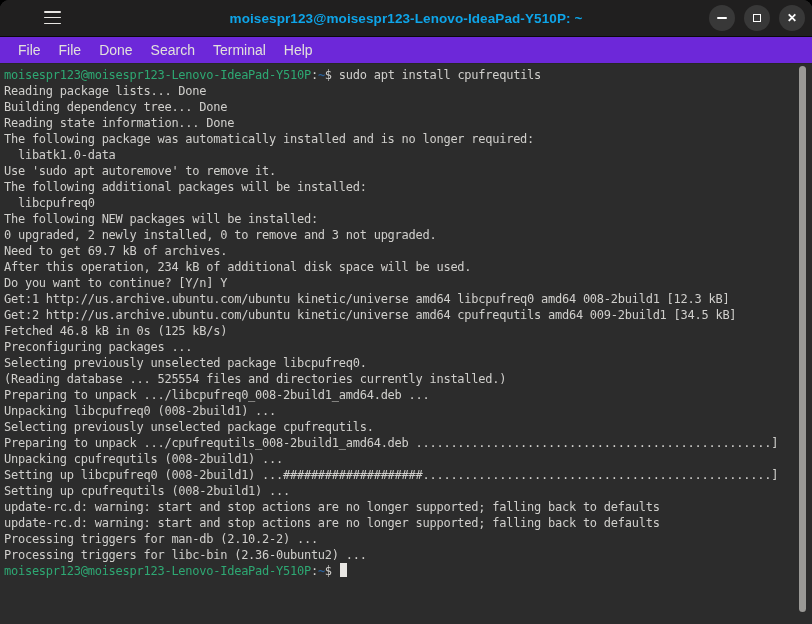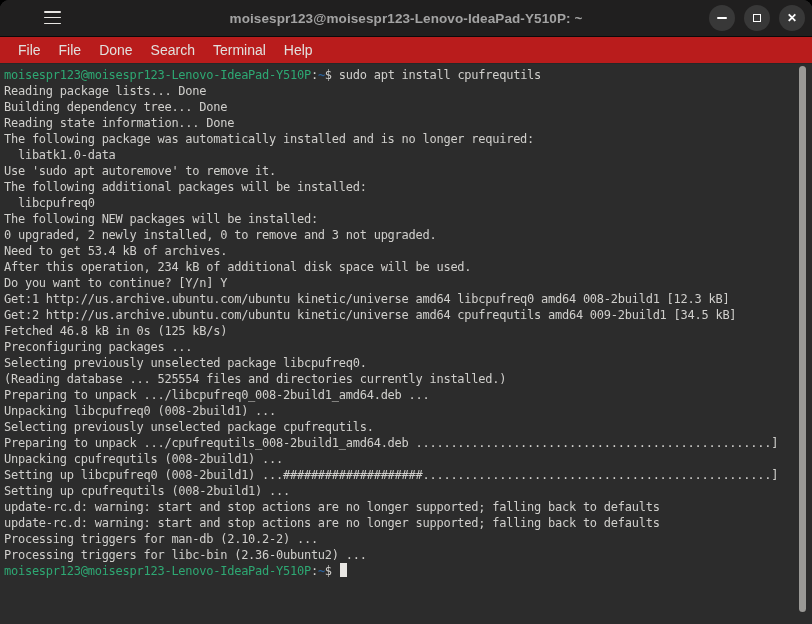--- a/index.html
+++ b/index.html
@@ -15,37 +15,37 @@
     flex:0 0 36px;height:36px;background:#201f1f;
     display:flex;align-items:center;position:relative;
     border-bottom:1px solid #0a0a0a;
   }
   .hamburger{
     position:absolute;left:44px;top:11px;width:17px;height:13px;
     display:flex;flex-direction:column;justify-content:space-between;cursor:pointer;
   }
   .hamburger span{display:block;height:1.5px;background:#e8e6e3;border-radius:1px;}
   .titlebar-title{
-    margin:0 auto;color:#a3a3a3;font-weight:bold;font-size:13.5px;letter-spacing:0.1px;
+    margin:0 auto;color:#0ea5e9;font-weight:bold;font-size:13.5px;letter-spacing:0.1px;
     white-space:nowrap;
   }
   .win-controls{
     position:absolute;right:7px;top:5px;display:flex;gap:9px;align-items:center;
   }
   .win-btn{
     width:26px;height:26px;border-radius:50%;background:#383838;
     display:flex;align-items:center;justify-content:center;
     color:#ffffff;font-size:11px;cursor:pointer;box-sizing:border-box;
   }
   .win-btn .bar{width:10px;height:1.6px;background:#fff;border-radius:1px;}
   .win-btn .square{width:8px;height:8px;border:1.4px solid #fff;box-sizing:border-box;}
   .win-btn.close{font-size:12px;font-weight:bold;}
   
   .menubar{
-    flex:0 0 26px;height:26px;background:#b91c1c;border-bottom:1px solid #272727;
+    flex:0 0 26px;height:26px;background:#6d28d9;border-bottom:1px solid #272727;
     display:flex;align-items:center;padding-left:9px;
   }
   .menu-item{
     padding:2px 9px;font-size:14px;color:#e2e0dd;cursor:pointer;white-space:nowrap;
   }
   
   .terminal{
     flex:1;position:relative;background:var(--term-bg,#2c2c2c);
     padding:3px 0 0 4px;overflow:hidden;
   }
@@ -106,21 +106,21 @@
         <div class="term-line"><span>Reading package lists... Done</span></div>
         <div class="term-line"><span>Building dependency tree... Done</span></div>
         <div class="term-line"><span>Reading state information... Done</span></div>
         <div class="term-line"><span>The following package was automatically installed and is no longer required:</span></div>
         <div class="term-line"><span>  libatk1.0-data</span></div>
         <div class="term-line"><span>Use 'sudo apt autoremove' to remove it.</span></div>
         <div class="term-line"><span>The following additional packages will be installed:</span></div>
         <div class="term-line"><span>  libcpufreq0</span></div>
         <div class="term-line"><span>The following NEW packages will be installed:</span></div>
         <div class="term-line"><span>0 upgraded, 2 newly installed, 0 to remove and 3 not upgraded.</span></div>
-        <div class="term-line"><span>Need to get 53.4 kB of archives.</span></div>
+        <div class="term-line"><span>Need to get 69.7 kB of archives.</span></div>
         <div class="term-line"><span>After this operation, 234 kB of additional disk space will be used.</span></div>
         <div class="term-line"><span>Do you want to continue? [Y/n] Y</span></div>
         <div class="term-line"><span>Get:1 http://us.archive.ubuntu.com/ubuntu kinetic/universe amd64 libcpufreq0 amd64 008-2build1 [12.3 kB]</span></div>
         <div class="term-line"><span>Get:2 http://us.archive.ubuntu.com/ubuntu kinetic/universe amd64 cpufrequtils amd64 009-2build1 [34.5 kB]</span></div>
         <div class="term-line"><span>Fetched 46.8 kB in 0s (125 kB/s)</span></div>
         <div class="term-line"><span>Preconfiguring packages ...</span></div>
         <div class="term-line"><span>Selecting previously unselected package libcpufreq0.</span></div>
         <div class="term-line"><span>(Reading database ... 525554 files and directories currently installed.)</span></div>
         <div class="term-line"><span>Preparing to unpack .../libcpufreq0_008-2build1_amd64.deb ...</span></div>
         <div class="term-line"><span>Unpacking libcpufreq0 (008-2build1) ...</span></div>

